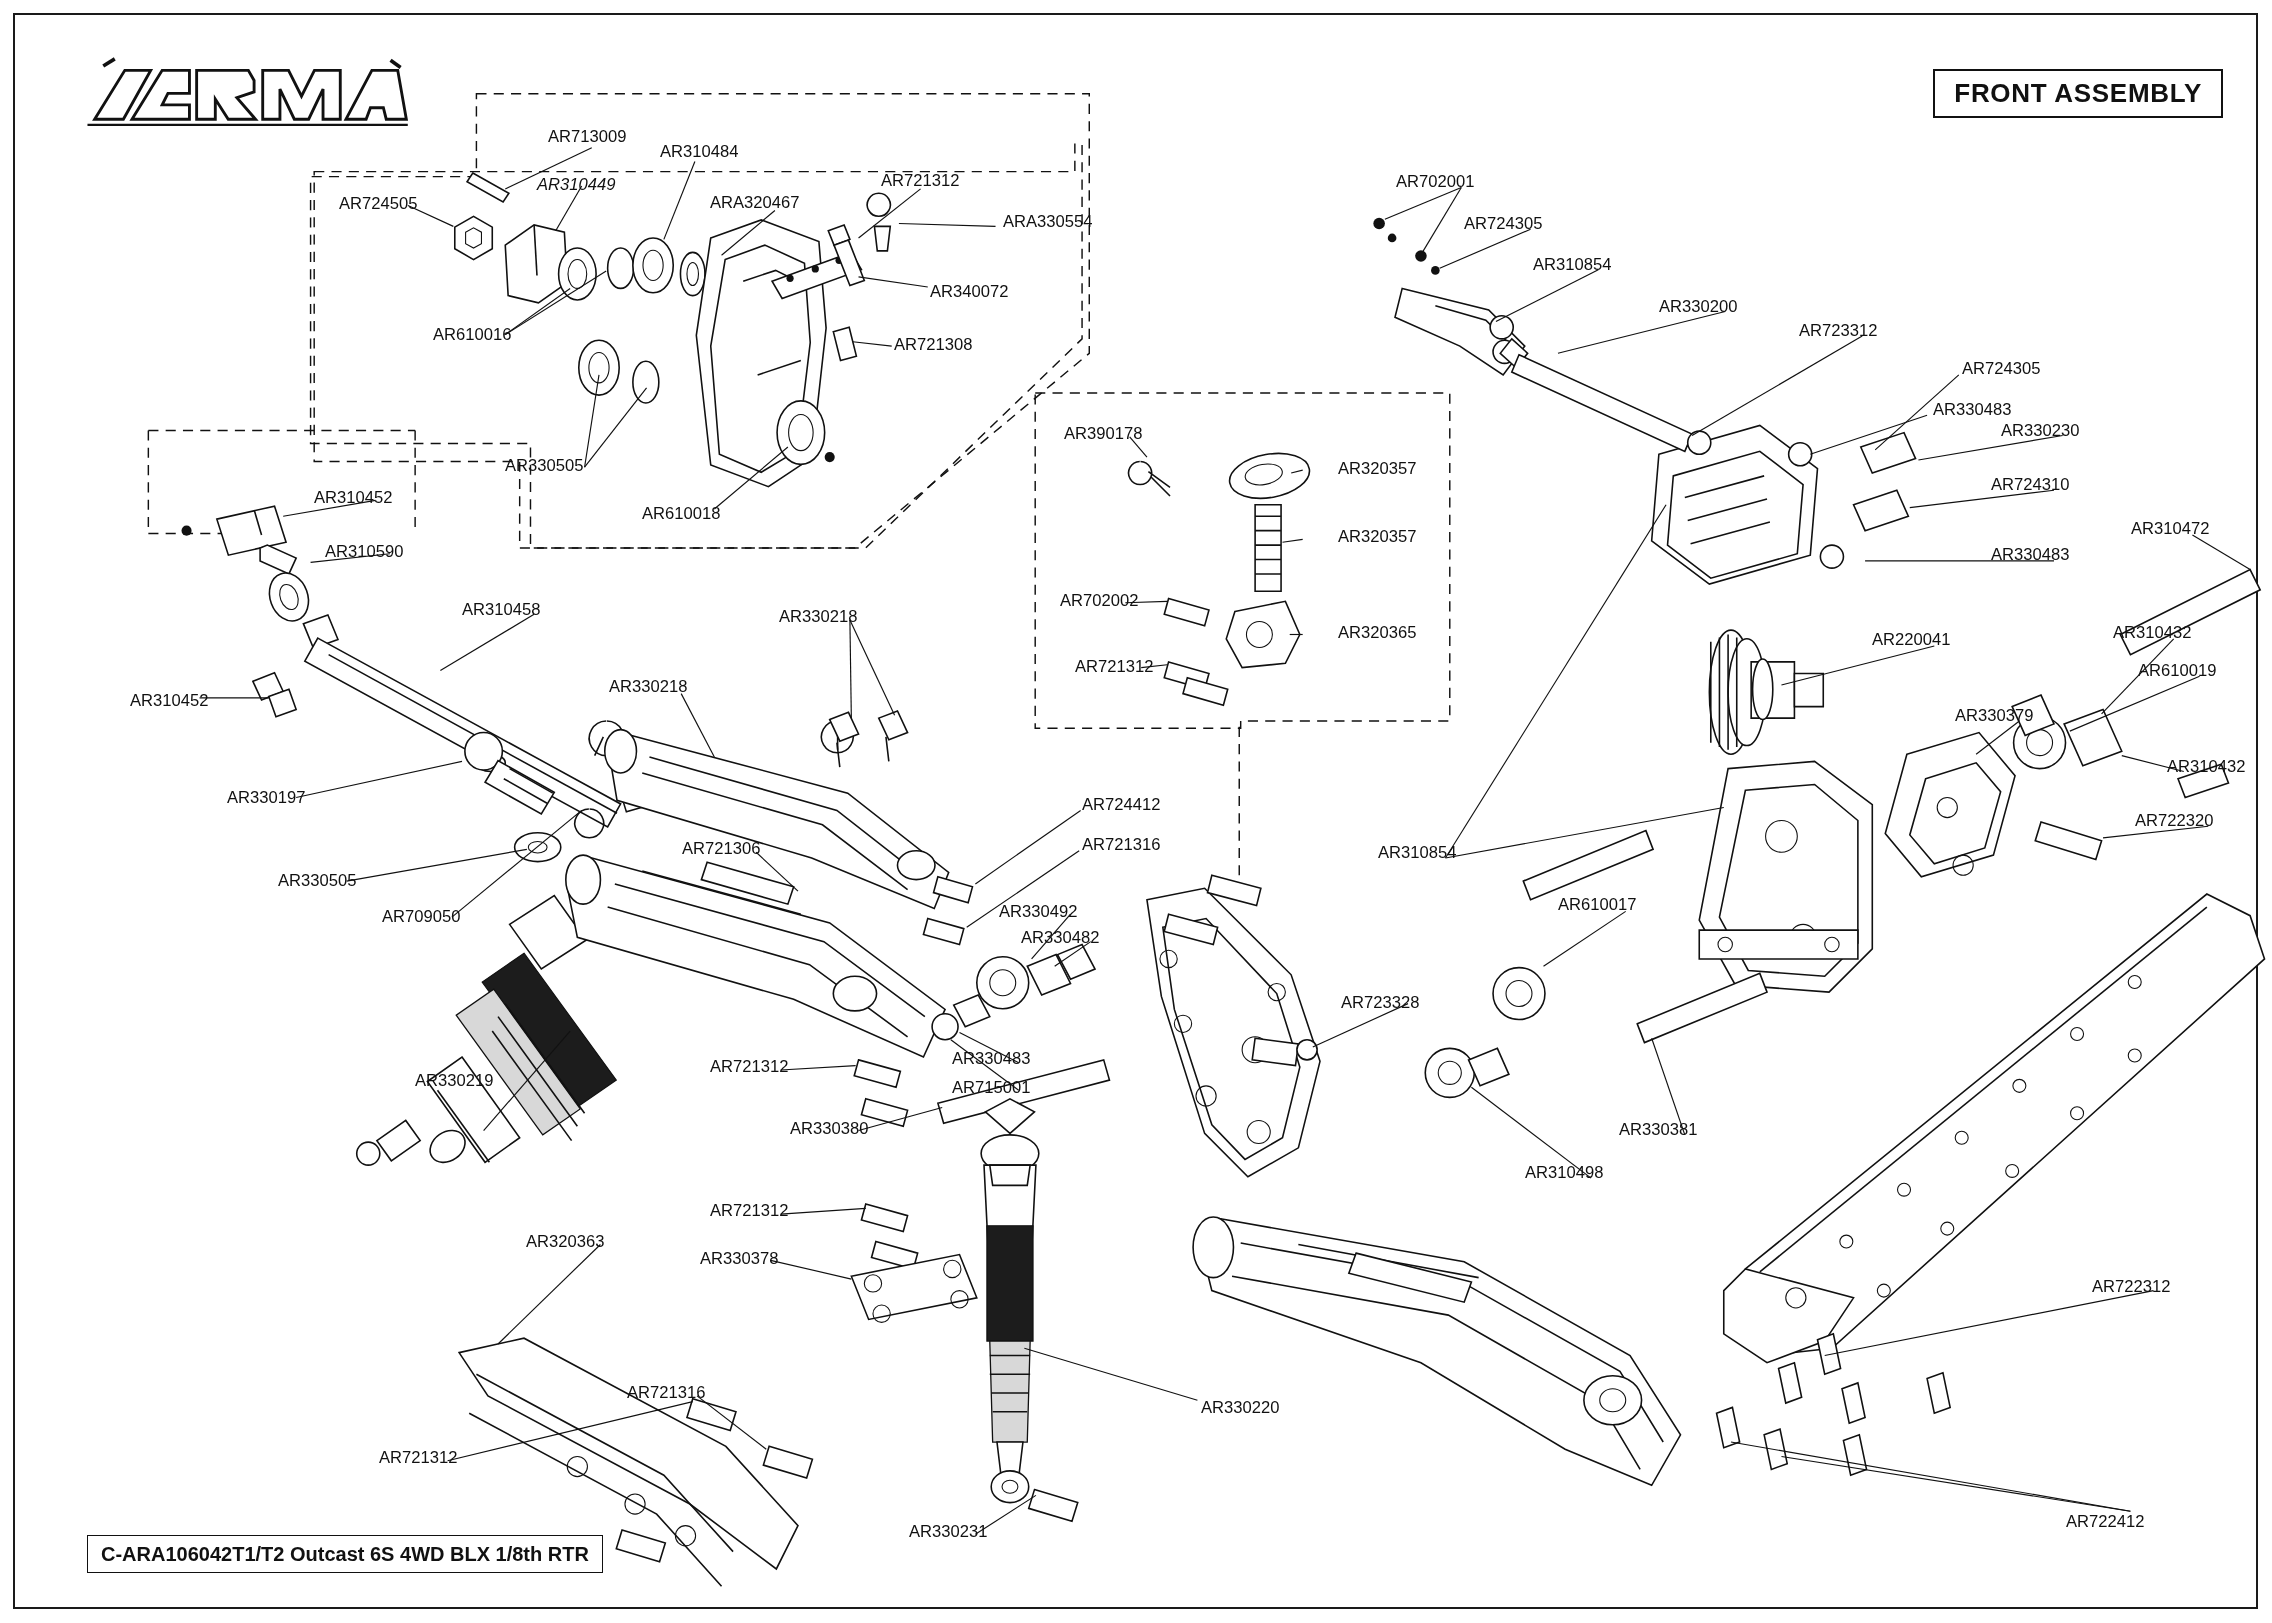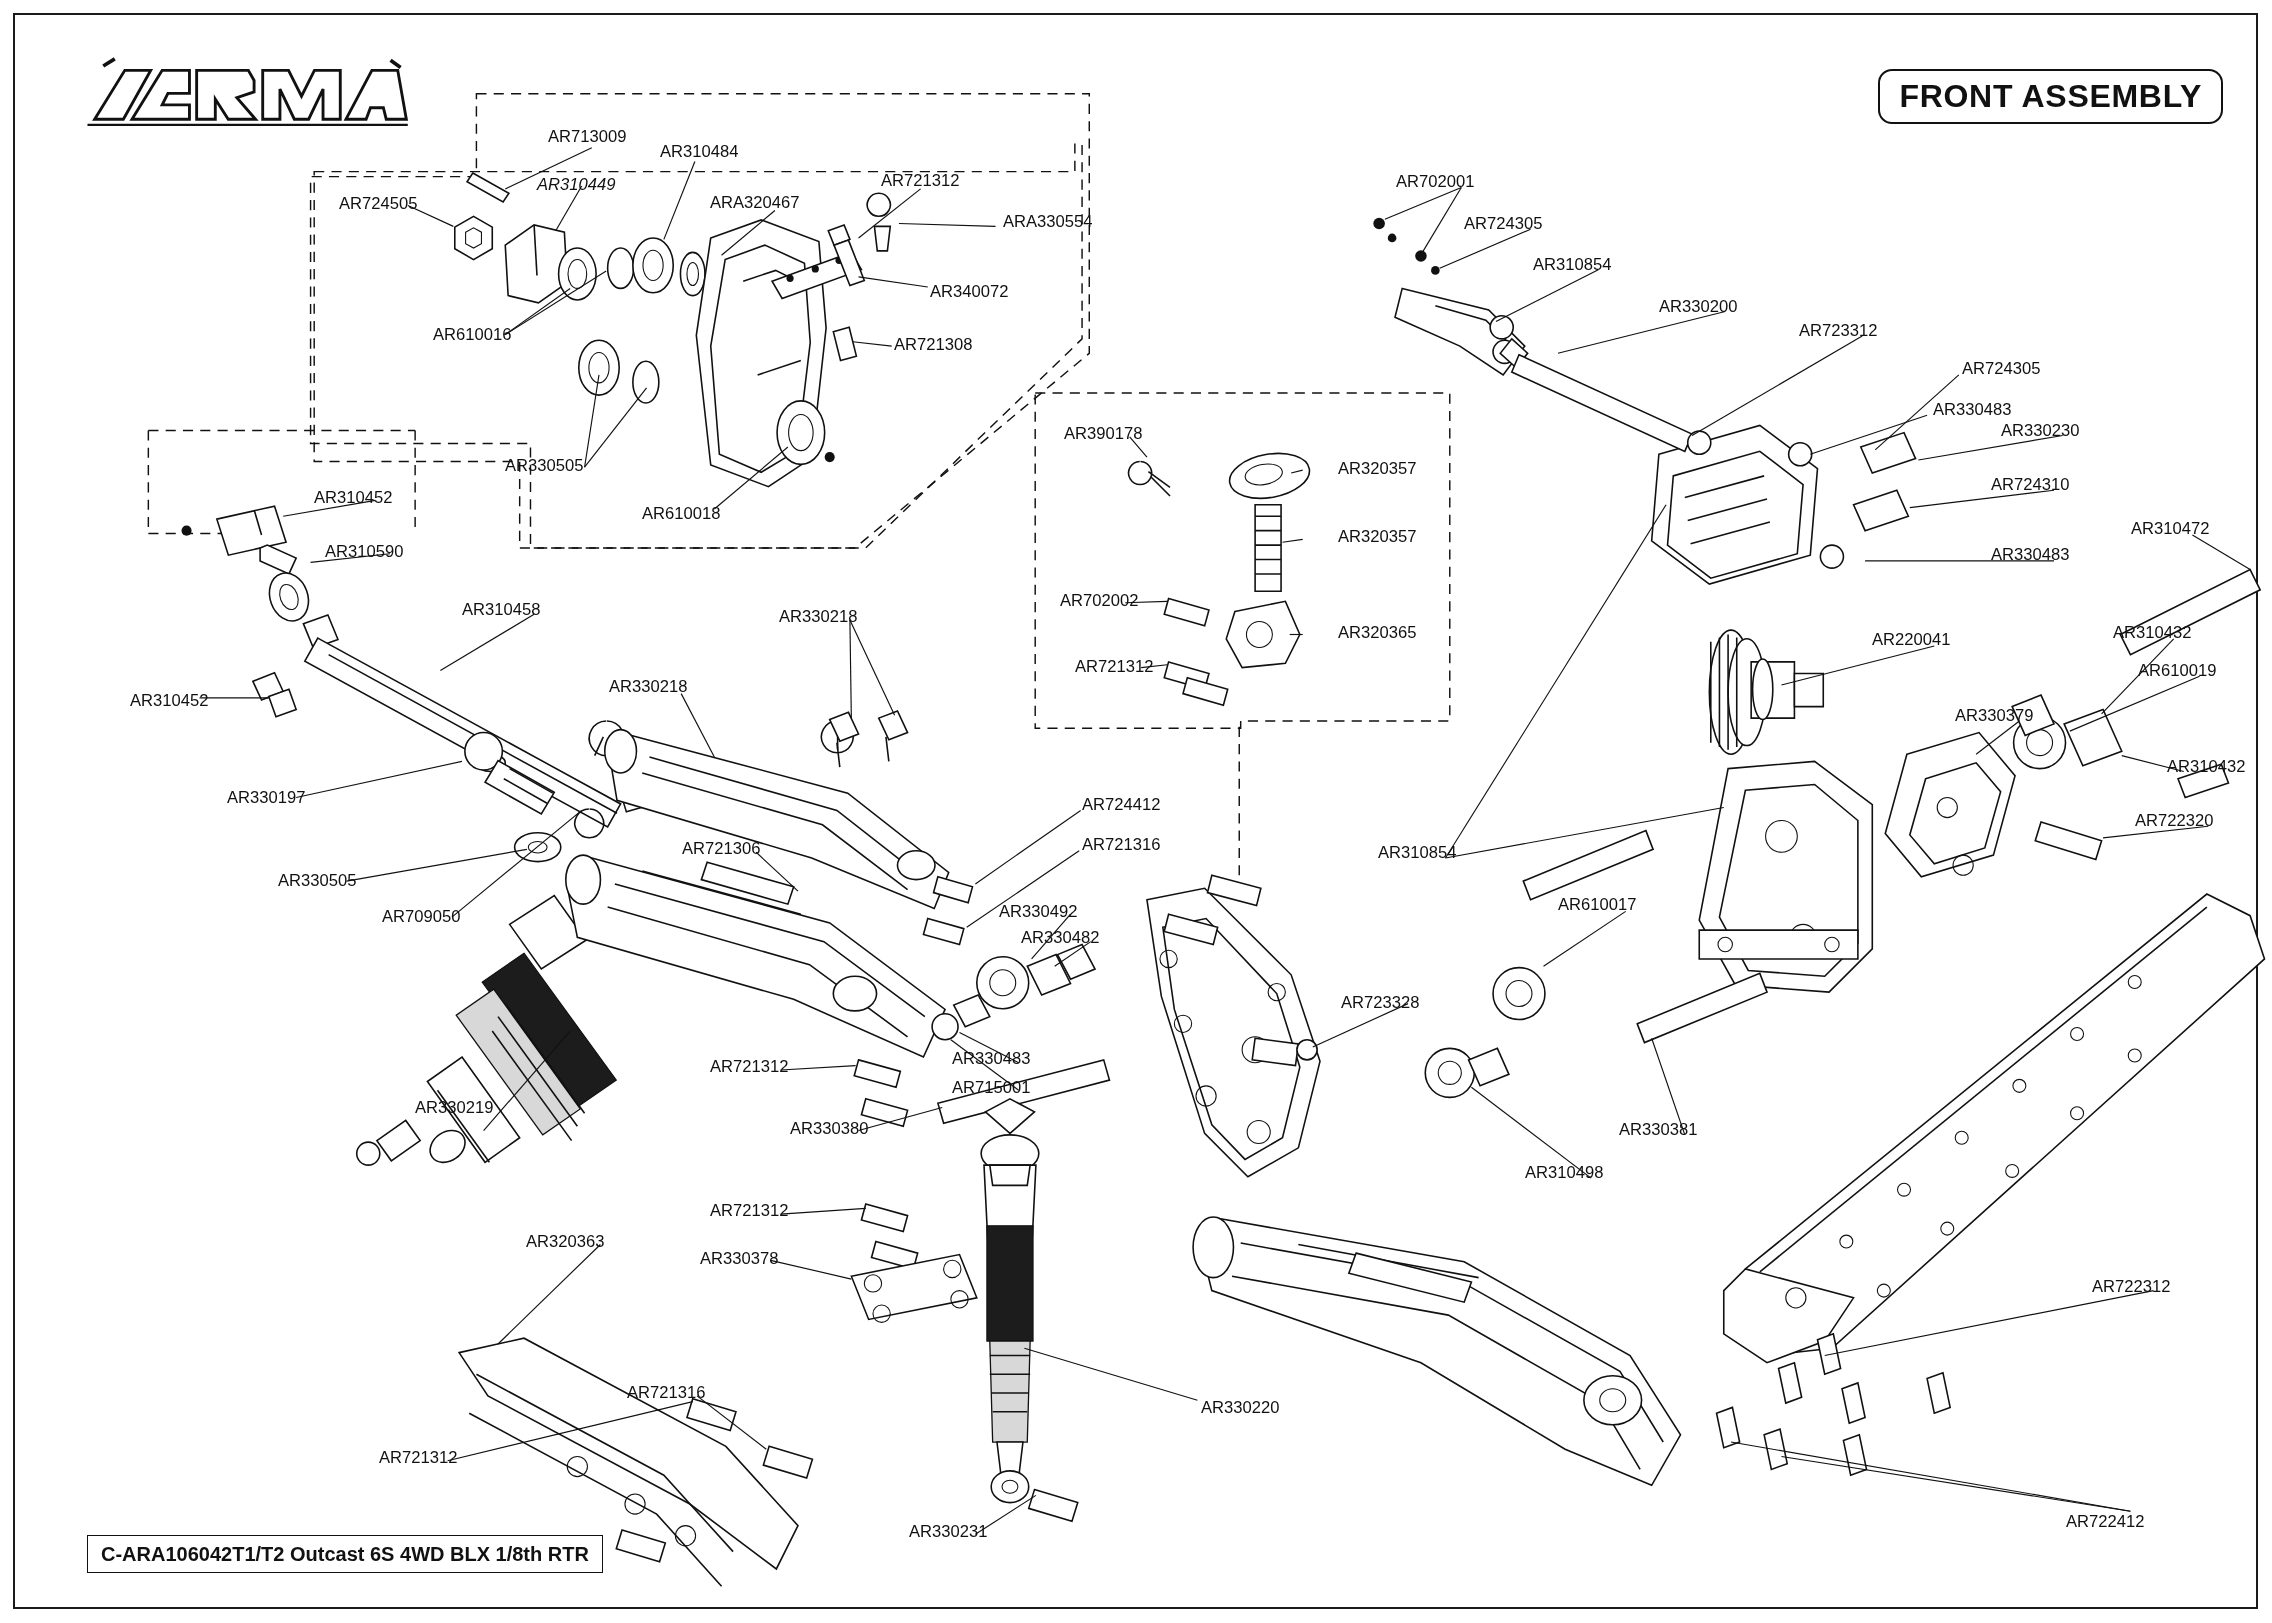--- a/index.html
+++ b/index.html
@@ -31,23 +31,23 @@
     top: 56px;
     width: 339px;
     height: 79px;
   }
   
   #title-box {
     position: absolute;
     right: 50px;
     top: 69px;
     border: 2.2px solid #111;
-    border-radius: 14px;
+    border-radius: 0;
     padding: 7.2px 19px;
-    font-size: 32px;
+    font-size: 26px;
     font-weight: bold;
     letter-spacing: 0.7px;
     color: #111;
     background: #fff;
   }
   
   #footer-box {
     position: absolute;
     left: 87px;
     bottom: 50px;
@@ -506,21 +506,21 @@
   <div class="lbl" style="left:609px; top:679px;">AR330218</div>
   <div class="lbl" style="left:682px; top:841px;">AR721306</div>
   <div class="lbl" style="left:1082px; top:797px;">AR724412</div>
   <div class="lbl" style="left:1082px; top:837px;">AR721316</div>
   <div class="lbl" style="left:999px; top:904px;">AR330492</div>
   <div class="lbl" style="left:1021px; top:930px;">AR330482</div>
   <div class="lbl" style="left:952px; top:1051px;">AR330483</div>
   <div class="lbl" style="left:952px; top:1080px;">AR715001</div>
   <div class="lbl" style="left:710px; top:1059px;">AR721312</div>
   <div class="lbl" style="left:790px; top:1121px;">AR330380</div>
-  <div class="lbl" style="left:415px; top:1100px;">AR330219</div>
+  <div class="lbl" style="left:415px; top:1073px;">AR330219</div>
   <div class="lbl" style="left:710px; top:1203px;">AR721312</div>
   <div class="lbl" style="left:700px; top:1251px;">AR330378</div>
   <div class="lbl" style="left:526px; top:1234px;">AR320363</div>
   <div class="lbl" style="left:627px; top:1385px;">AR721316</div>
   <div class="lbl" style="left:379px; top:1450px;">AR721312</div>
   <div class="lbl" style="left:909px; top:1524px;">AR330231</div>
   <div class="lbl" style="left:1201px; top:1400px;">AR330220</div>
   <div class="lbl" style="left:1341px; top:995px;">AR723328</div>
   <div class="lbl" style="left:1064px; top:426px;">AR390178</div>
   <div class="lbl" style="left:1338px; top:461px;">AR320357</div>

